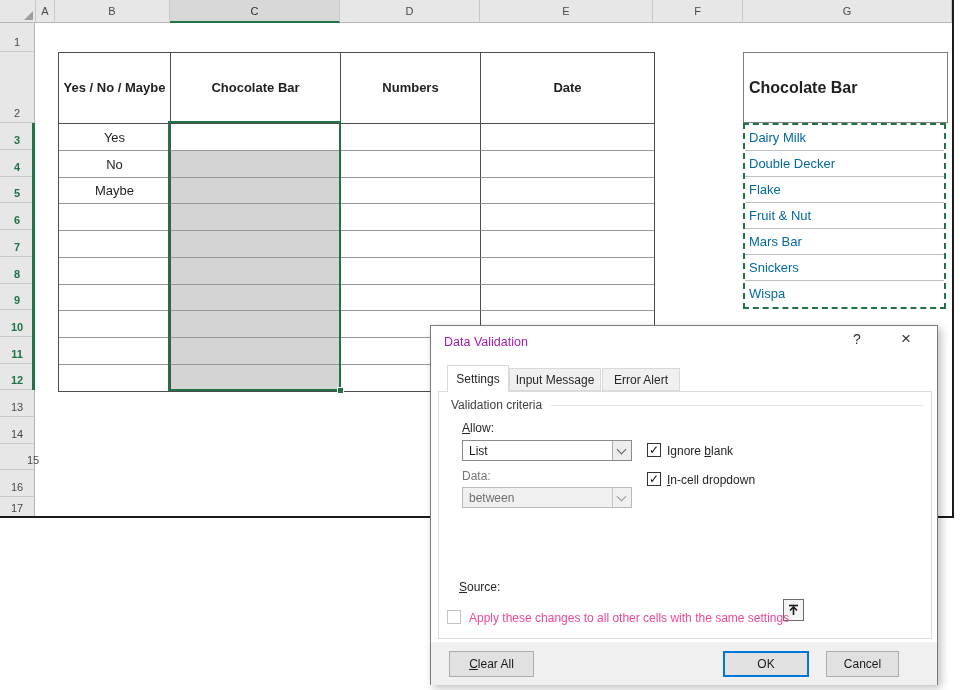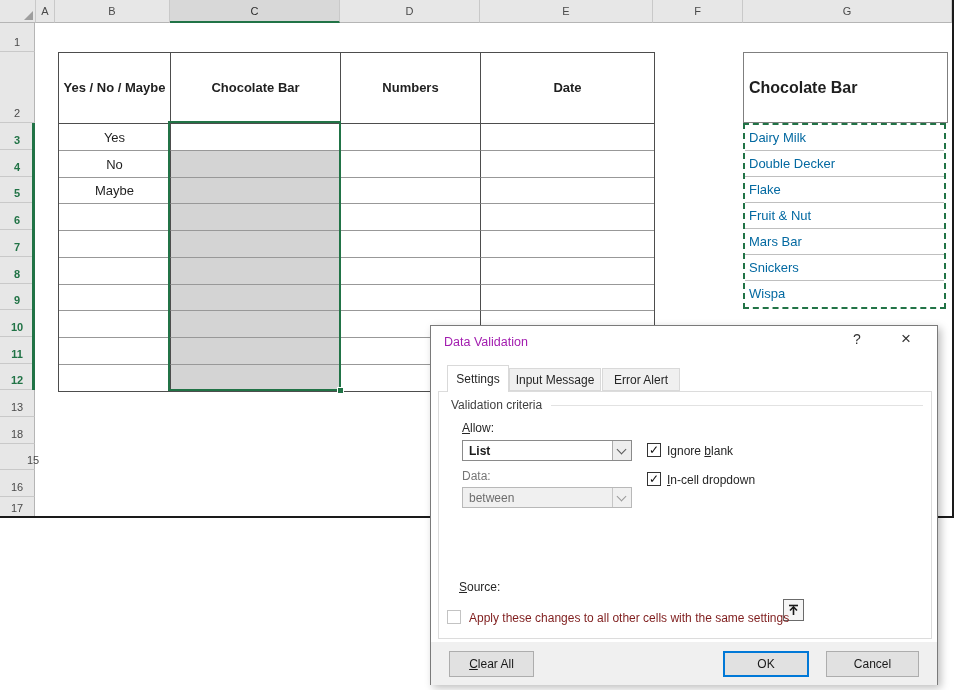--- a/index.html
+++ b/index.html
@@ -126,21 +126,21 @@
   <div class="rowhead sel" style="top:150px;height:27px;">4</div>
   <div class="rowhead sel" style="top:177px;height:26px;">5</div>
   <div class="rowhead sel" style="top:203px;height:27px;">6</div>
   <div class="rowhead sel" style="top:230px;height:27px;">7</div>
   <div class="rowhead sel" style="top:257px;height:27px;">8</div>
   <div class="rowhead sel" style="top:284px;height:26px;">9</div>
   <div class="rowhead sel" style="top:310px;height:27px;">10</div>
   <div class="rowhead sel" style="top:337px;height:27px;">11</div>
   <div class="rowhead sel" style="top:364px;height:26px;">12</div>
   <div class="rowhead" style="top:390px;height:27px;">13</div>
-  <div class="rowhead" style="top:417px;height:27px;">18</div>
+  <div class="rowhead" style="top:417px;height:27px;">14</div>
   <div class="rowhead" style="top:444px;height:26px;padding-left:32px;">15</div>
   <div class="rowhead" style="top:470px;height:27px;">16</div>
   <div class="rowhead" style="top:497px;height:20px;border-bottom:none;text-align:right;">17</div>
   <div class="rowhead-stripe"></div>
 
   <div class="xl-table">
     <div class="hd">Yes / No / Maybe</div>
     <div class="hd">Chocolate Bar</div>
     <div class="hd">Numbers</div>
     <div class="hd">Date</div>
@@ -221,21 +221,21 @@
 
     <div class="tab active" style="left:16px;width:62px;">Settings</div>
     <div class="tab" style="left:78px;width:92px;">Input Message</div>
     <div class="tab" style="left:171px;width:78px;">Error Alert</div>
 
     <div class="tab-panel">
       <div class="grp-label">Validation criteria</div>
       <div class="grp-line"></div>
 
       <div class="lbl" style="left:23px;top:29px;"><span class="u">A</span><span>llow:</span></div>
-      <div class="combo" style="top:48px;font-weight:bold;">
+      <div class="combo" style="top:48px;">
         <span>List</span>
         <span class="dd">
             <span class="chev"></span>
           </span>
       </div>
 
       <div class="cb" style="left:208px;top:51px;">✓</div>
       <div class="lbl" style="left:228px;top:52px;"><span>Ignore </span><span class="u">b</span><span>lank</span></div>
 
       <div class="cb" style="left:208px;top:80px;">✓</div>
@@ -252,25 +252,25 @@
       <div class="lbl" style="left:20px;top:188px;"><span class="u">S</span><span>ource:</span></div>
       <div class="picker-btn">
         <svg width="11" height="12" viewBox="0 0 11 12">
           <line x1="1" y1="1.5" x2="10" y2="1.5" stroke="#1a1a1a" stroke-width="1.6"></line>
           <line x1="5.5" y1="3" x2="5.5" y2="11" stroke="#1a1a1a" stroke-width="1.6"></line>
           <polyline points="2,6.5 5.5,3 9,6.5" fill="none" stroke="#1a1a1a" stroke-width="1.6"></polyline>
         </svg>
       </div>
 
       <div class="cb dis" style="left:8px;top:218px;"></div>
-      <div class="lbl" style="left:30px;top:219px;color:#7f1d1d;">Apply these changes to all other cells with the same settings</div>
+      <div class="lbl" style="left:30px;top:219px;color:#ec4899;">Apply these changes to all other cells with the same settings</div>
     </div>
 
     <div class="dlg-footer"></div>
     <div class="btn" style="left:18px;width:85px;">
         <span class="u">C</span>
         <span>lear All</span>
       </div>
     <div class="btn default" style="left:292px;width:86px;">OK</div>
-    <div class="btn" style="left:395px;width:93px;">Cancel</div>
+    <div class="btn" style="left:395px;width:73px;">Cancel</div>
   </div>
 
 </div>
 
 </body></html>

